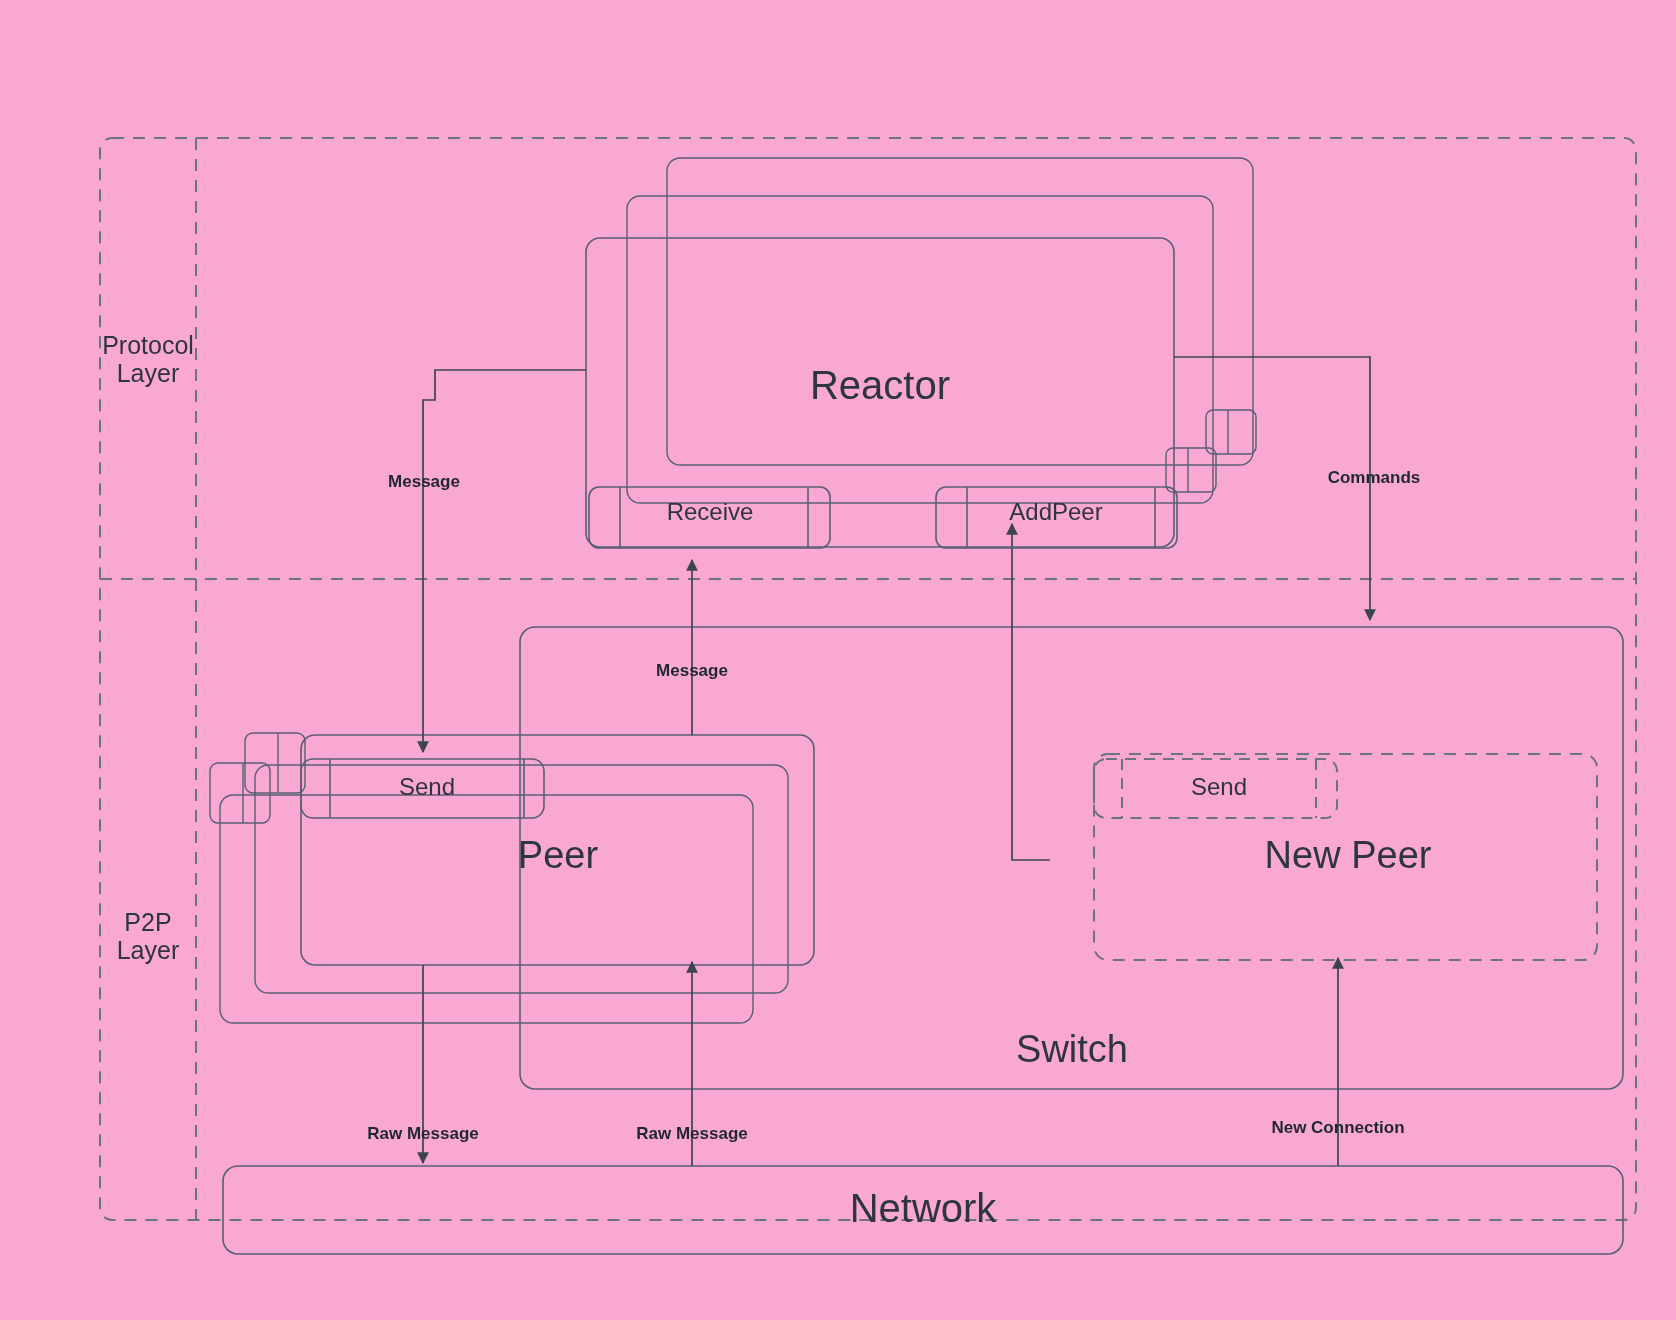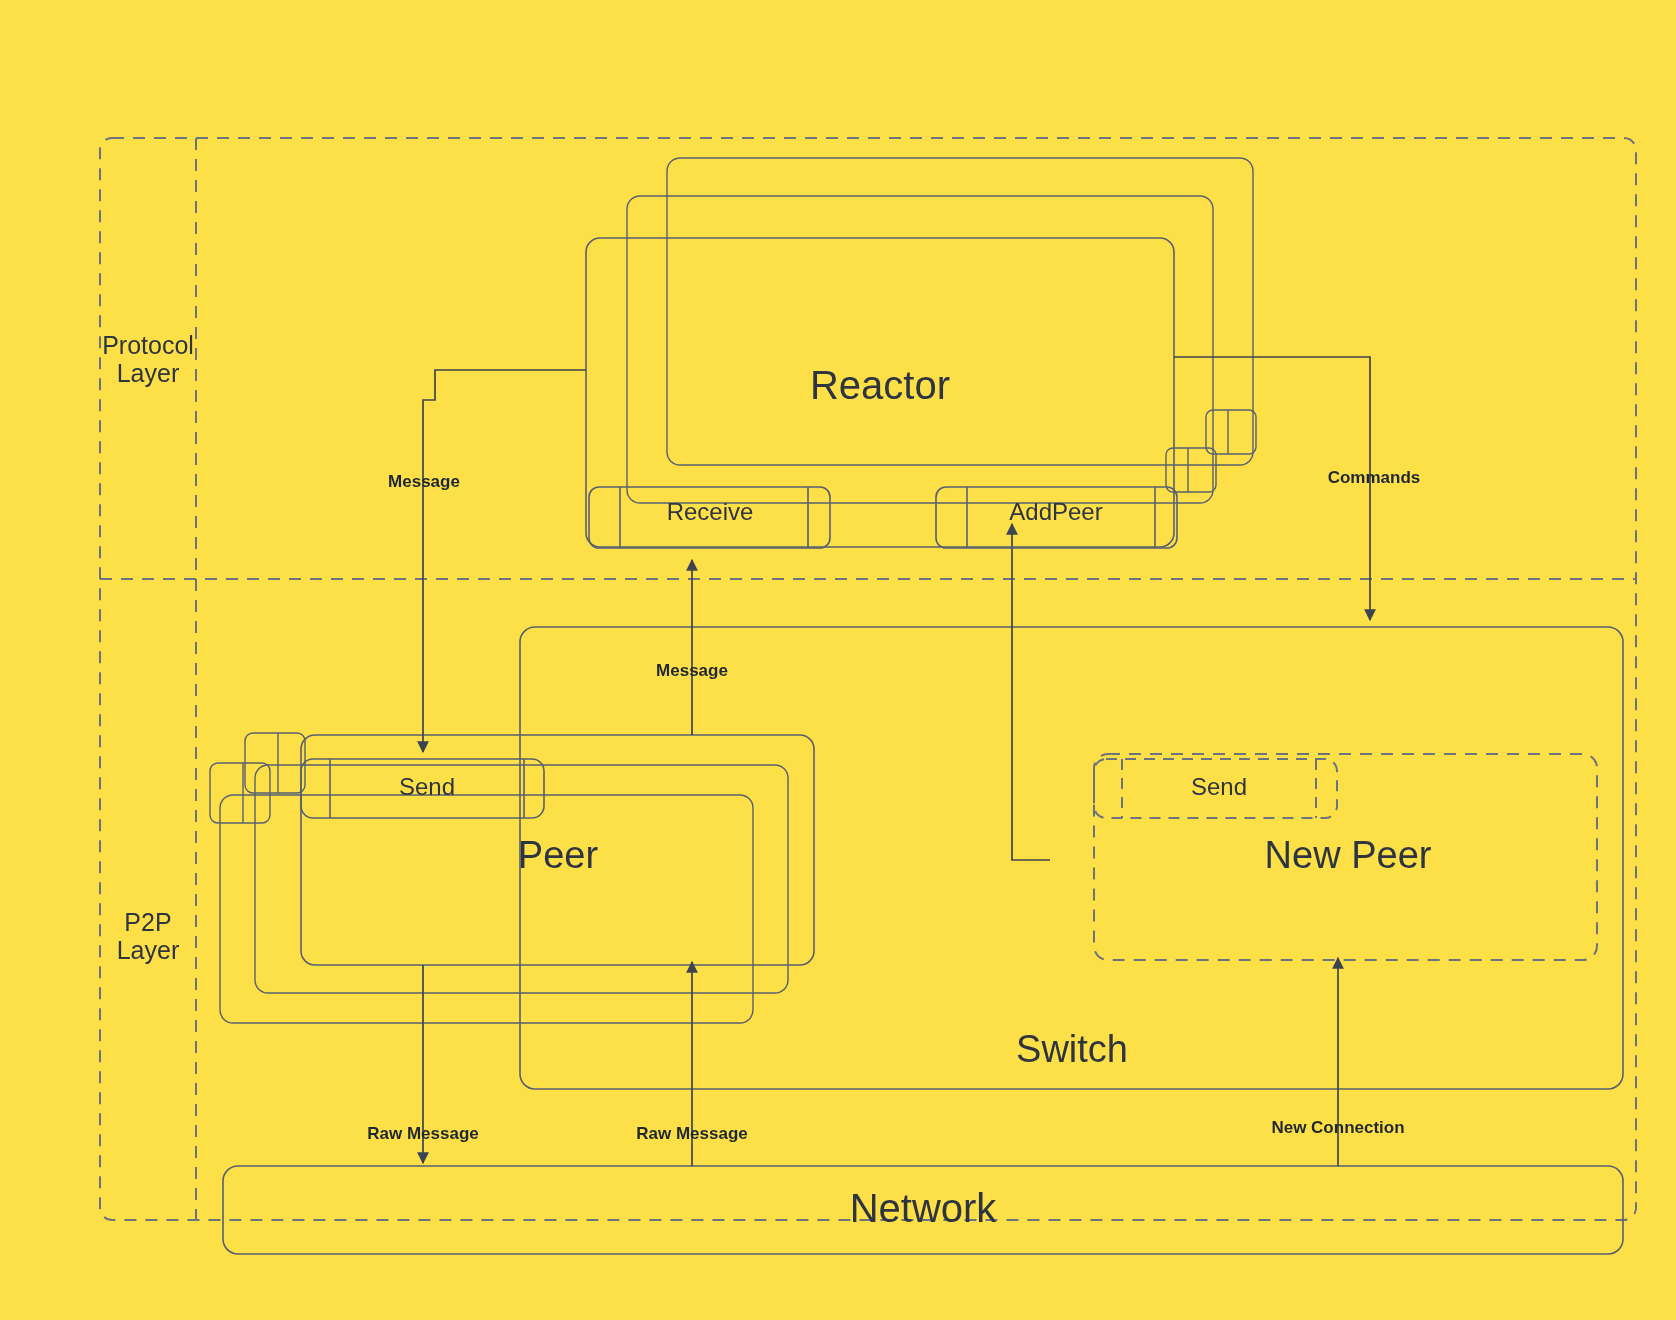--- a/index.html
+++ b/index.html
@@ -8,21 +8,21 @@
     background: #ffffff;
   }
   body {
     font-family: "Liberation Sans", sans-serif;
     color: #28313f;
   }
   #canvas {
     position: relative;
     width: 1676px;
     height: 1320px;
-    background: #fde047;
+    background: #f9a8d4;
     overflow: hidden;
   }
   svg.diagram {
     position: absolute;
     left: 0;
     top: 0;
     width: 1676px;
     height: 1320px;
   }
   .shape-fill   { fill: #ffffff; }

